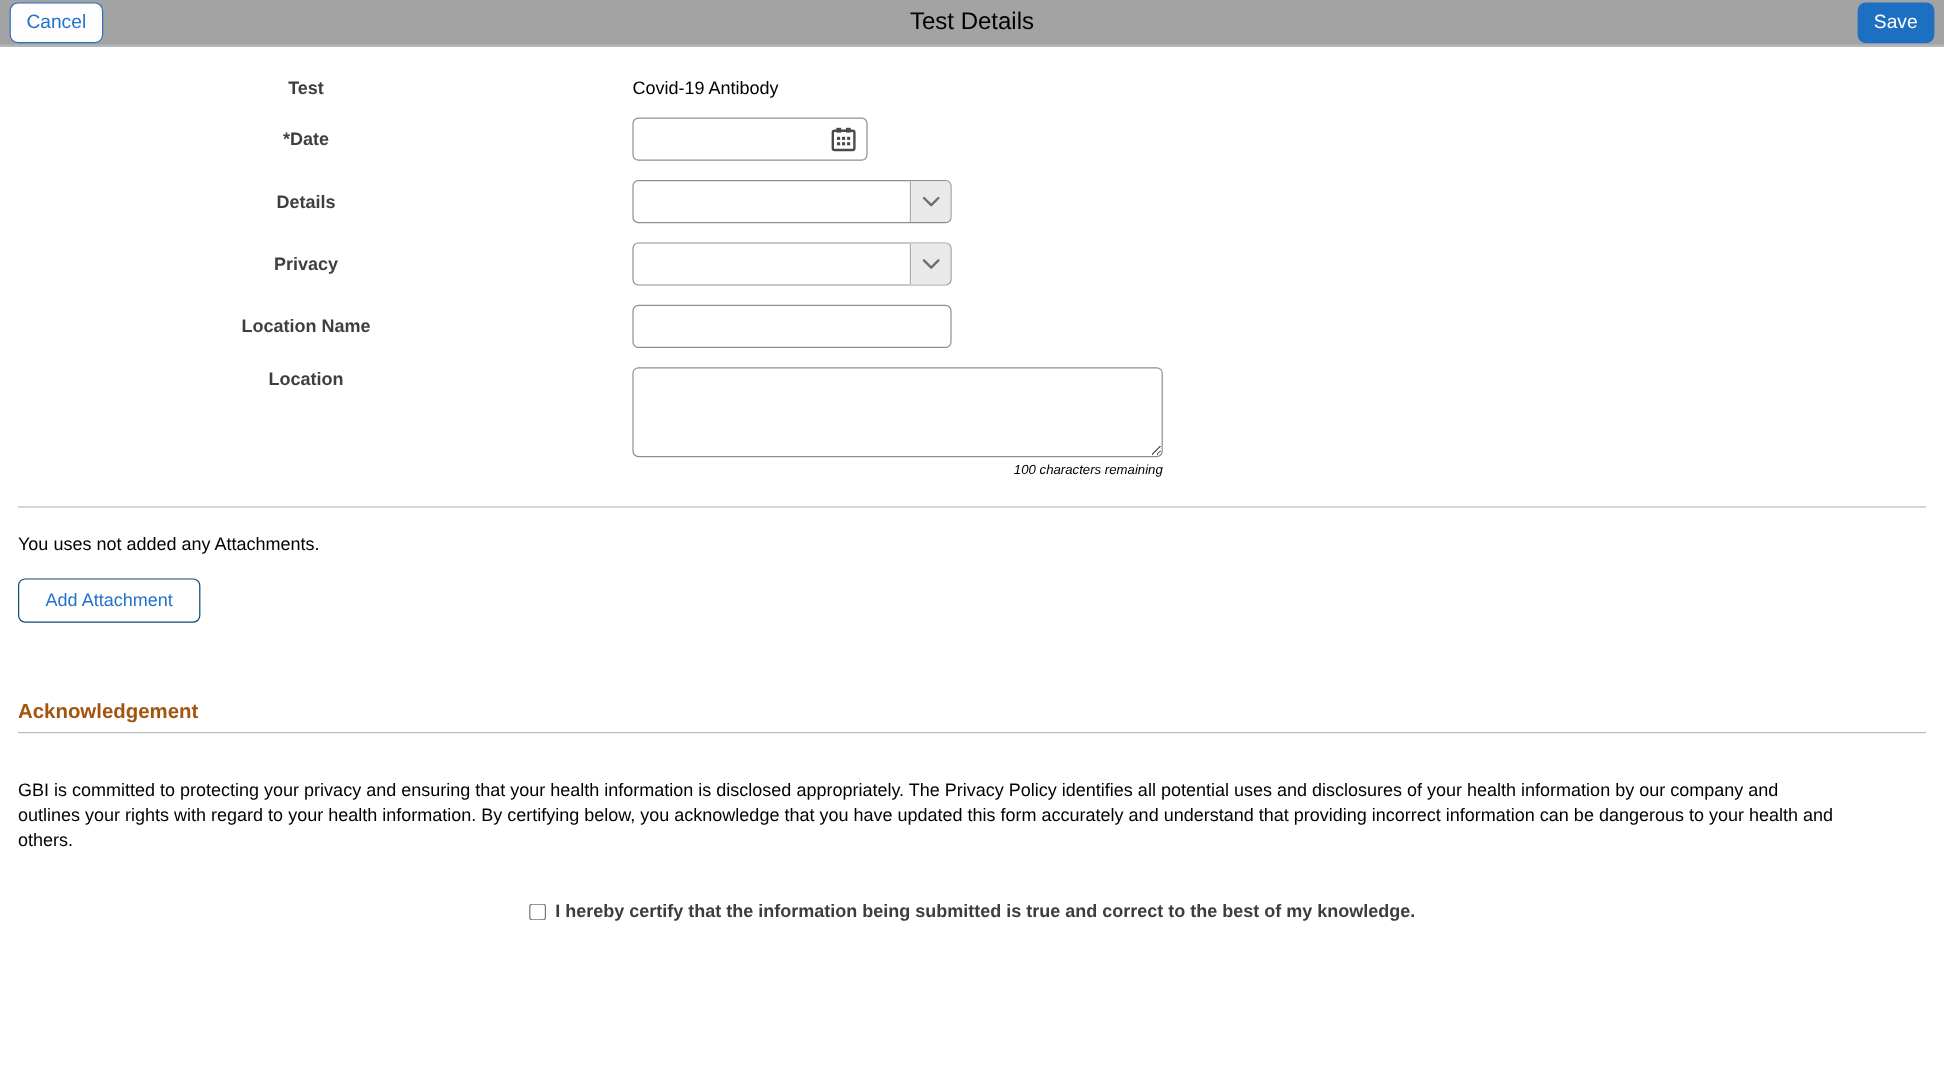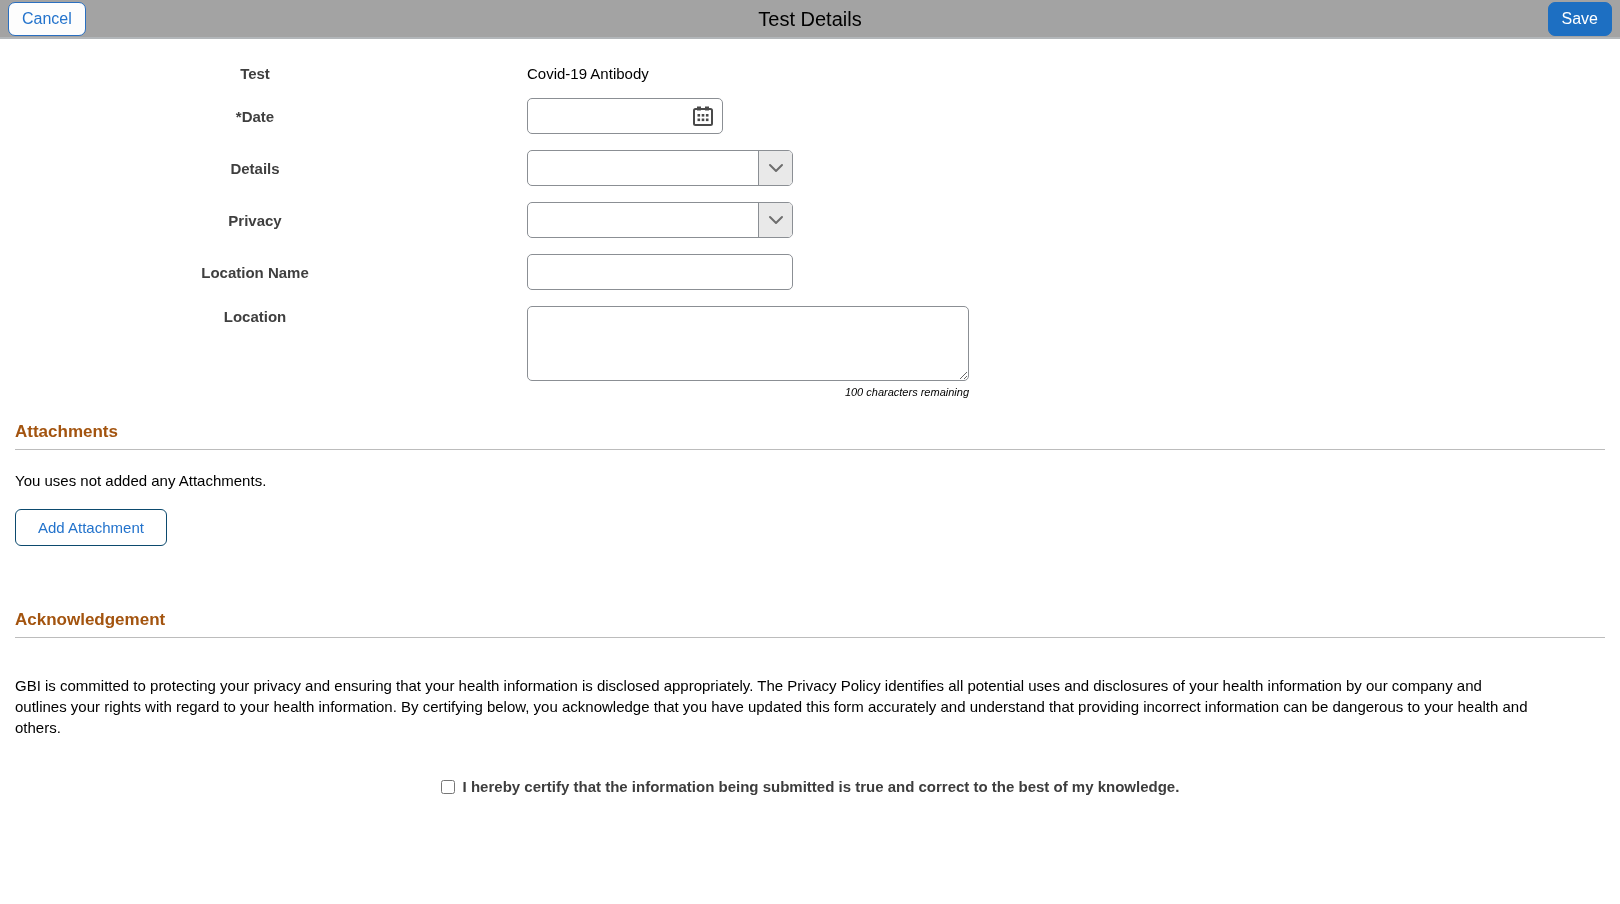--- a/index.html
+++ b/index.html
@@ -198,21 +198,20 @@
     <div class="form-label">Location</div>
     <div class="form-field comments-field">
       <textarea class="comments-area" style=""></textarea>
       <div class="chars-remaining">100 characters remaining</div>
     </div>
   </div>
 
 </div>
 
 <div class="section section-attachments">
-  <h2 class="section-heading">Attachments</h2>
   <hr class="section-rule">
   <div class="empty-text">You uses not added any Attachments.</div>
   <button class="btn add-attach-btn">Add Attachment</button>
 </div>
 
 <div class="section section-ack">
   <h2 class="section-heading">Acknowledgement</h2>
   <hr class="section-rule">
   <p class="ack-body">GBI is committed to protecting your privacy and ensuring that your health information is disclosed appropriately. The Privacy Policy identifies all potential uses and disclosures of your health information by our company and outlines your rights with regard to your health information. By certifying below, you acknowledge that you have updated this form accurately and understand that providing incorrect information can be dangerous to your health and others.</p>
   <div class="certify-row">

